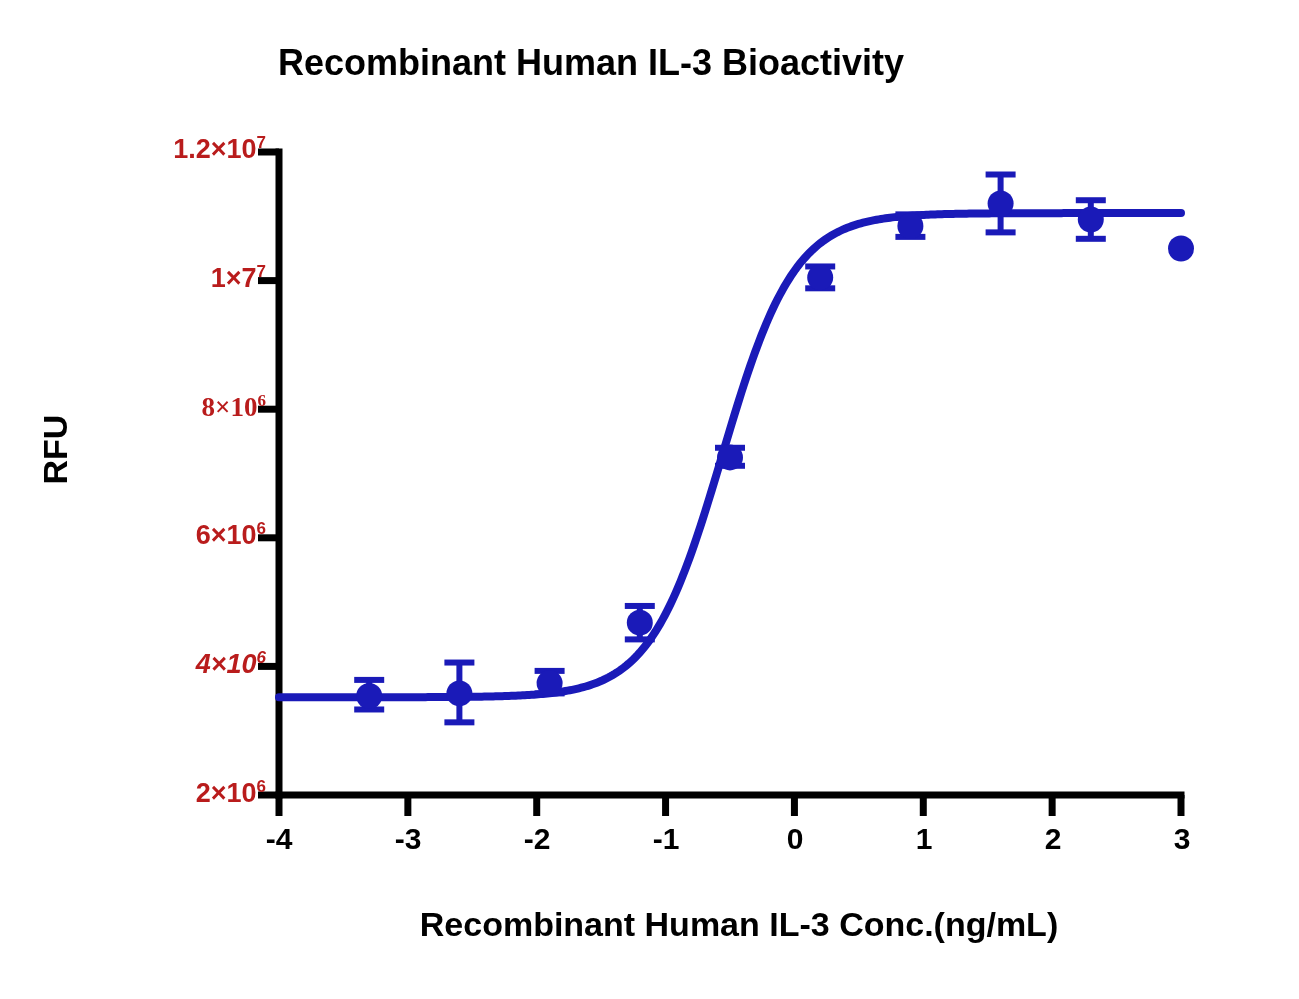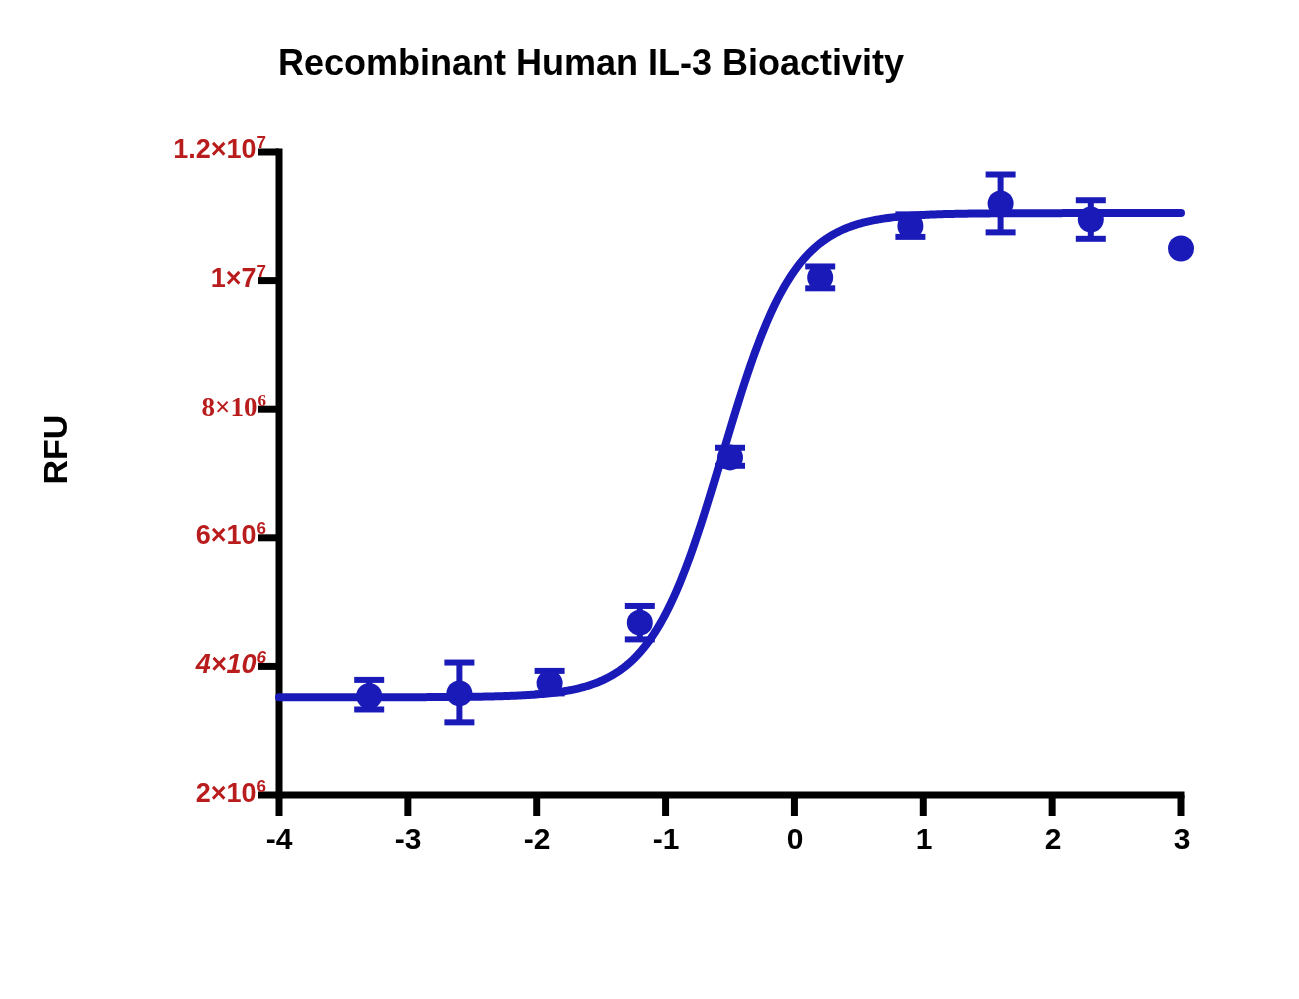--- a/index.html
+++ b/index.html
@@ -81,20 +81,21 @@
 </style>
 </head>
 <body>
 
 <div id="figure">
 
   <div class="chart-title">Recombinant Human IL-3 Bioactivity</div>
 
   <div class="y-axis-label">RFU</div>
 
+  <div class="x-axis-label">Recombinant Human IL-3 Conc.(ng/mL)</div>
 
   <div class="ytick-label" style="top:778px;"><span>2×10</span><sup>6</sup></div>
   <div class="ytick-label" style="top:649px;font-style:italic;"><span>4×10</span><sup>6</sup></div>
   <div class="ytick-label" style="top:520px;"><span>6×10</span><sup>6</sup></div>
   <div class="ytick-label" style="top:392px;font-family:Liberation Serif, serif;"><span>8×10</span><sup>6</sup></div>
   <div class="ytick-label" style="top:263px;"><span>1×7</span><sup>7</sup></div>
   <div class="ytick-label" style="top:134px;"><span>1.2×10</span><sup>7</sup></div>
 
   <div class="xtick-label" style="left:249px; top:822px;">-4</div>
   <div class="xtick-label" style="left:378px; top:822px;">-3</div>

